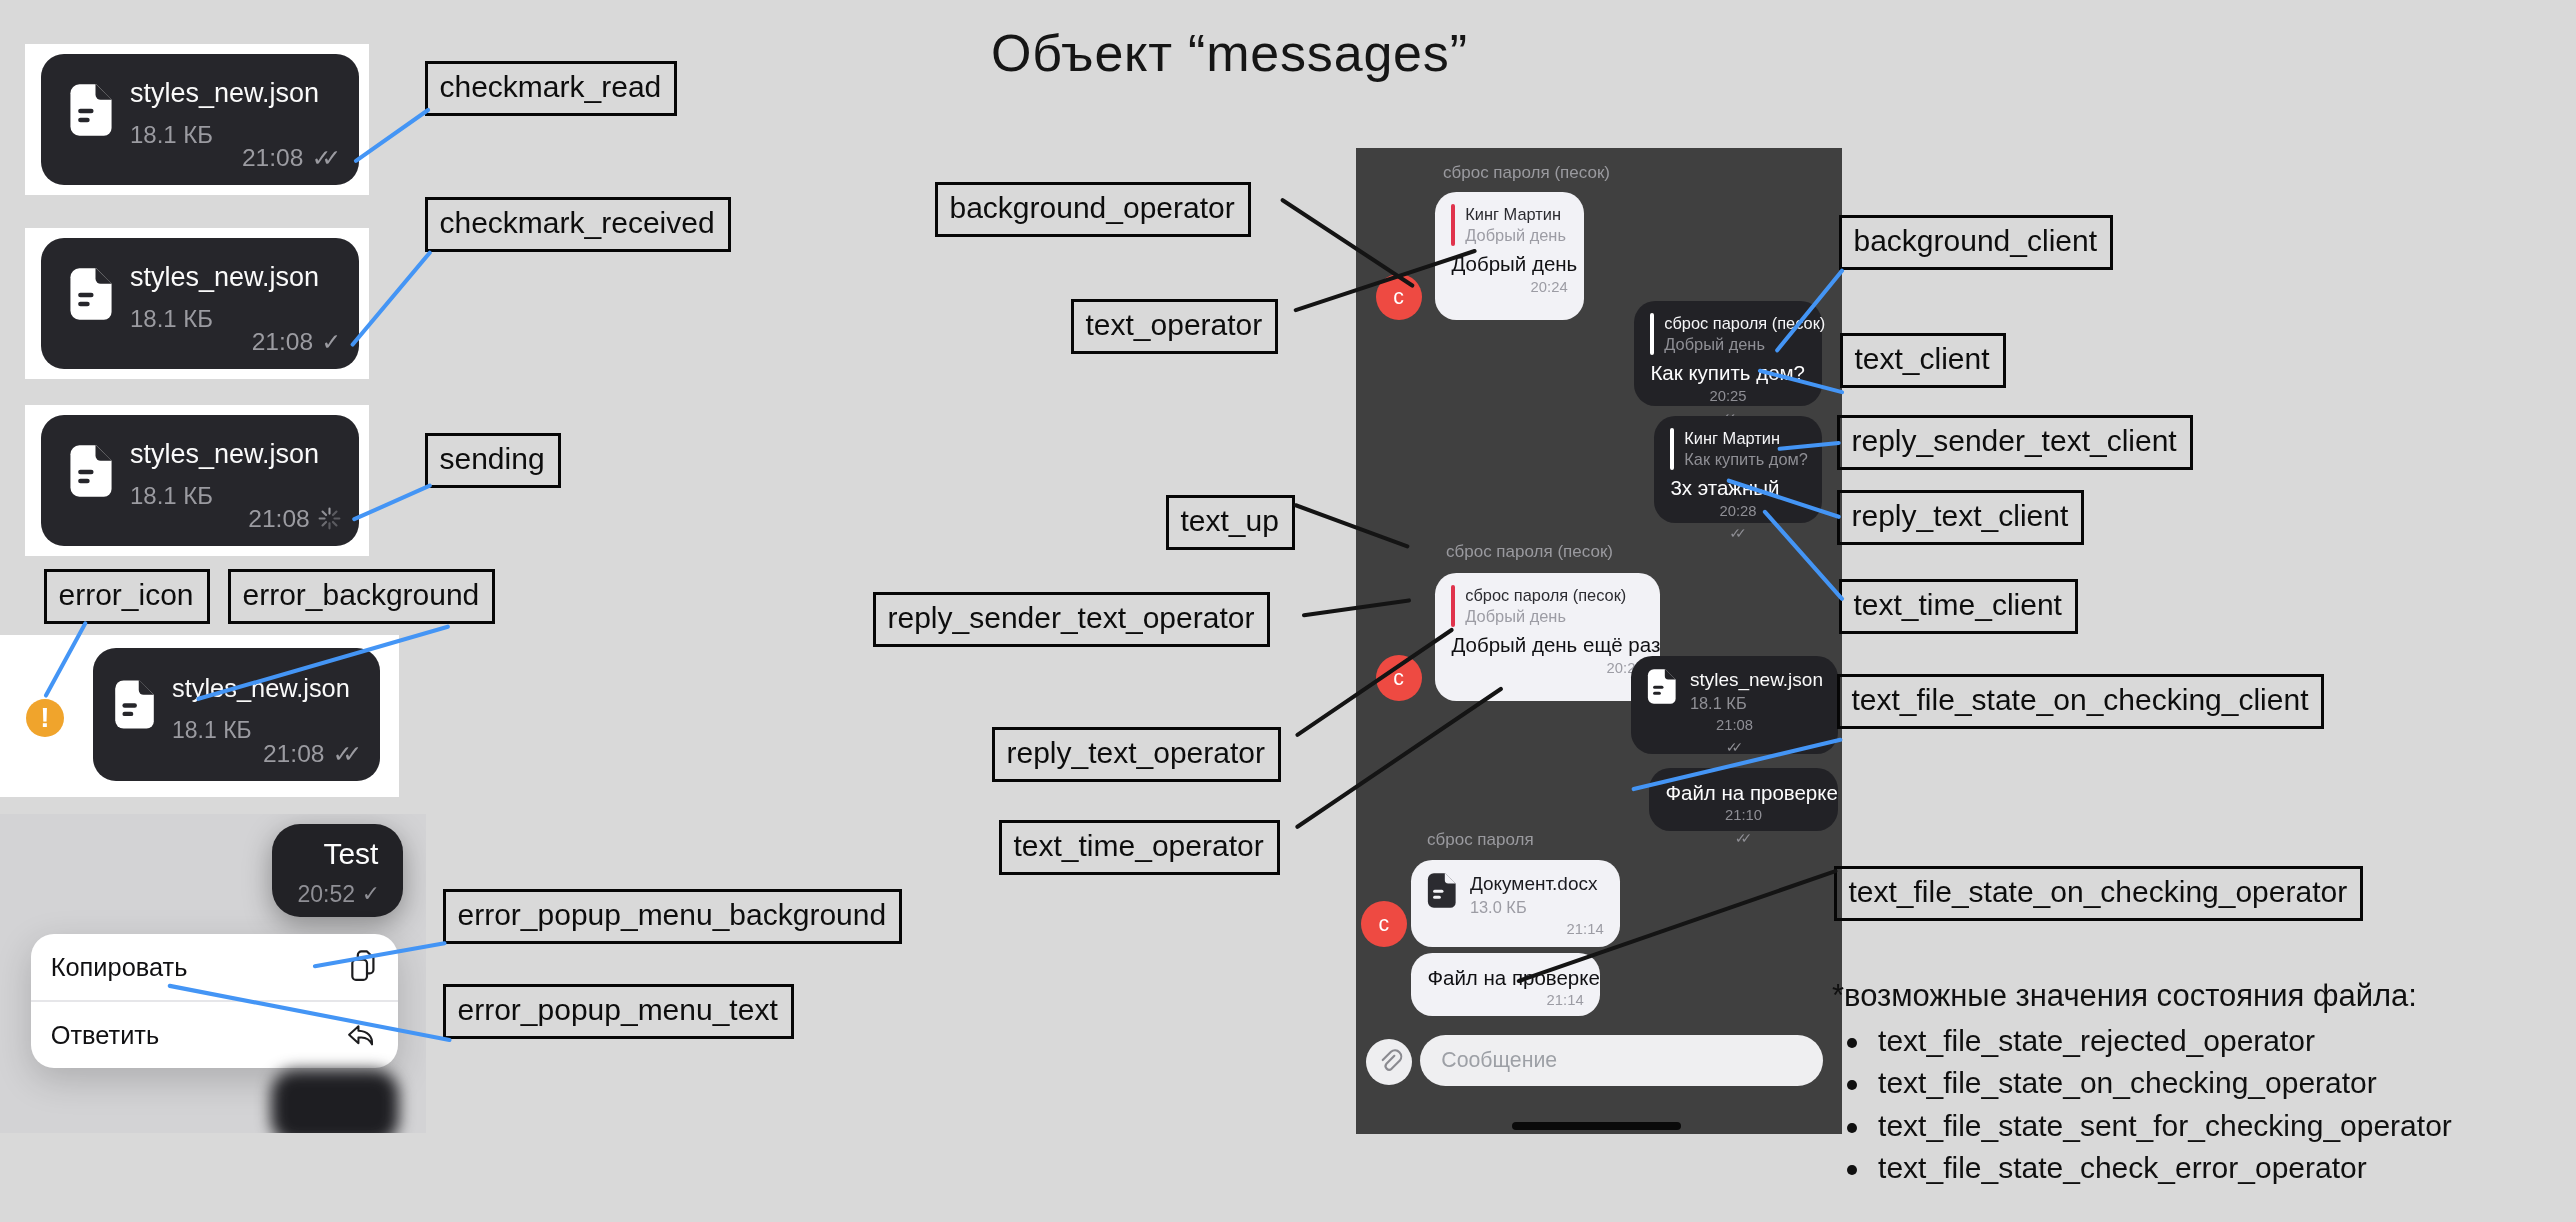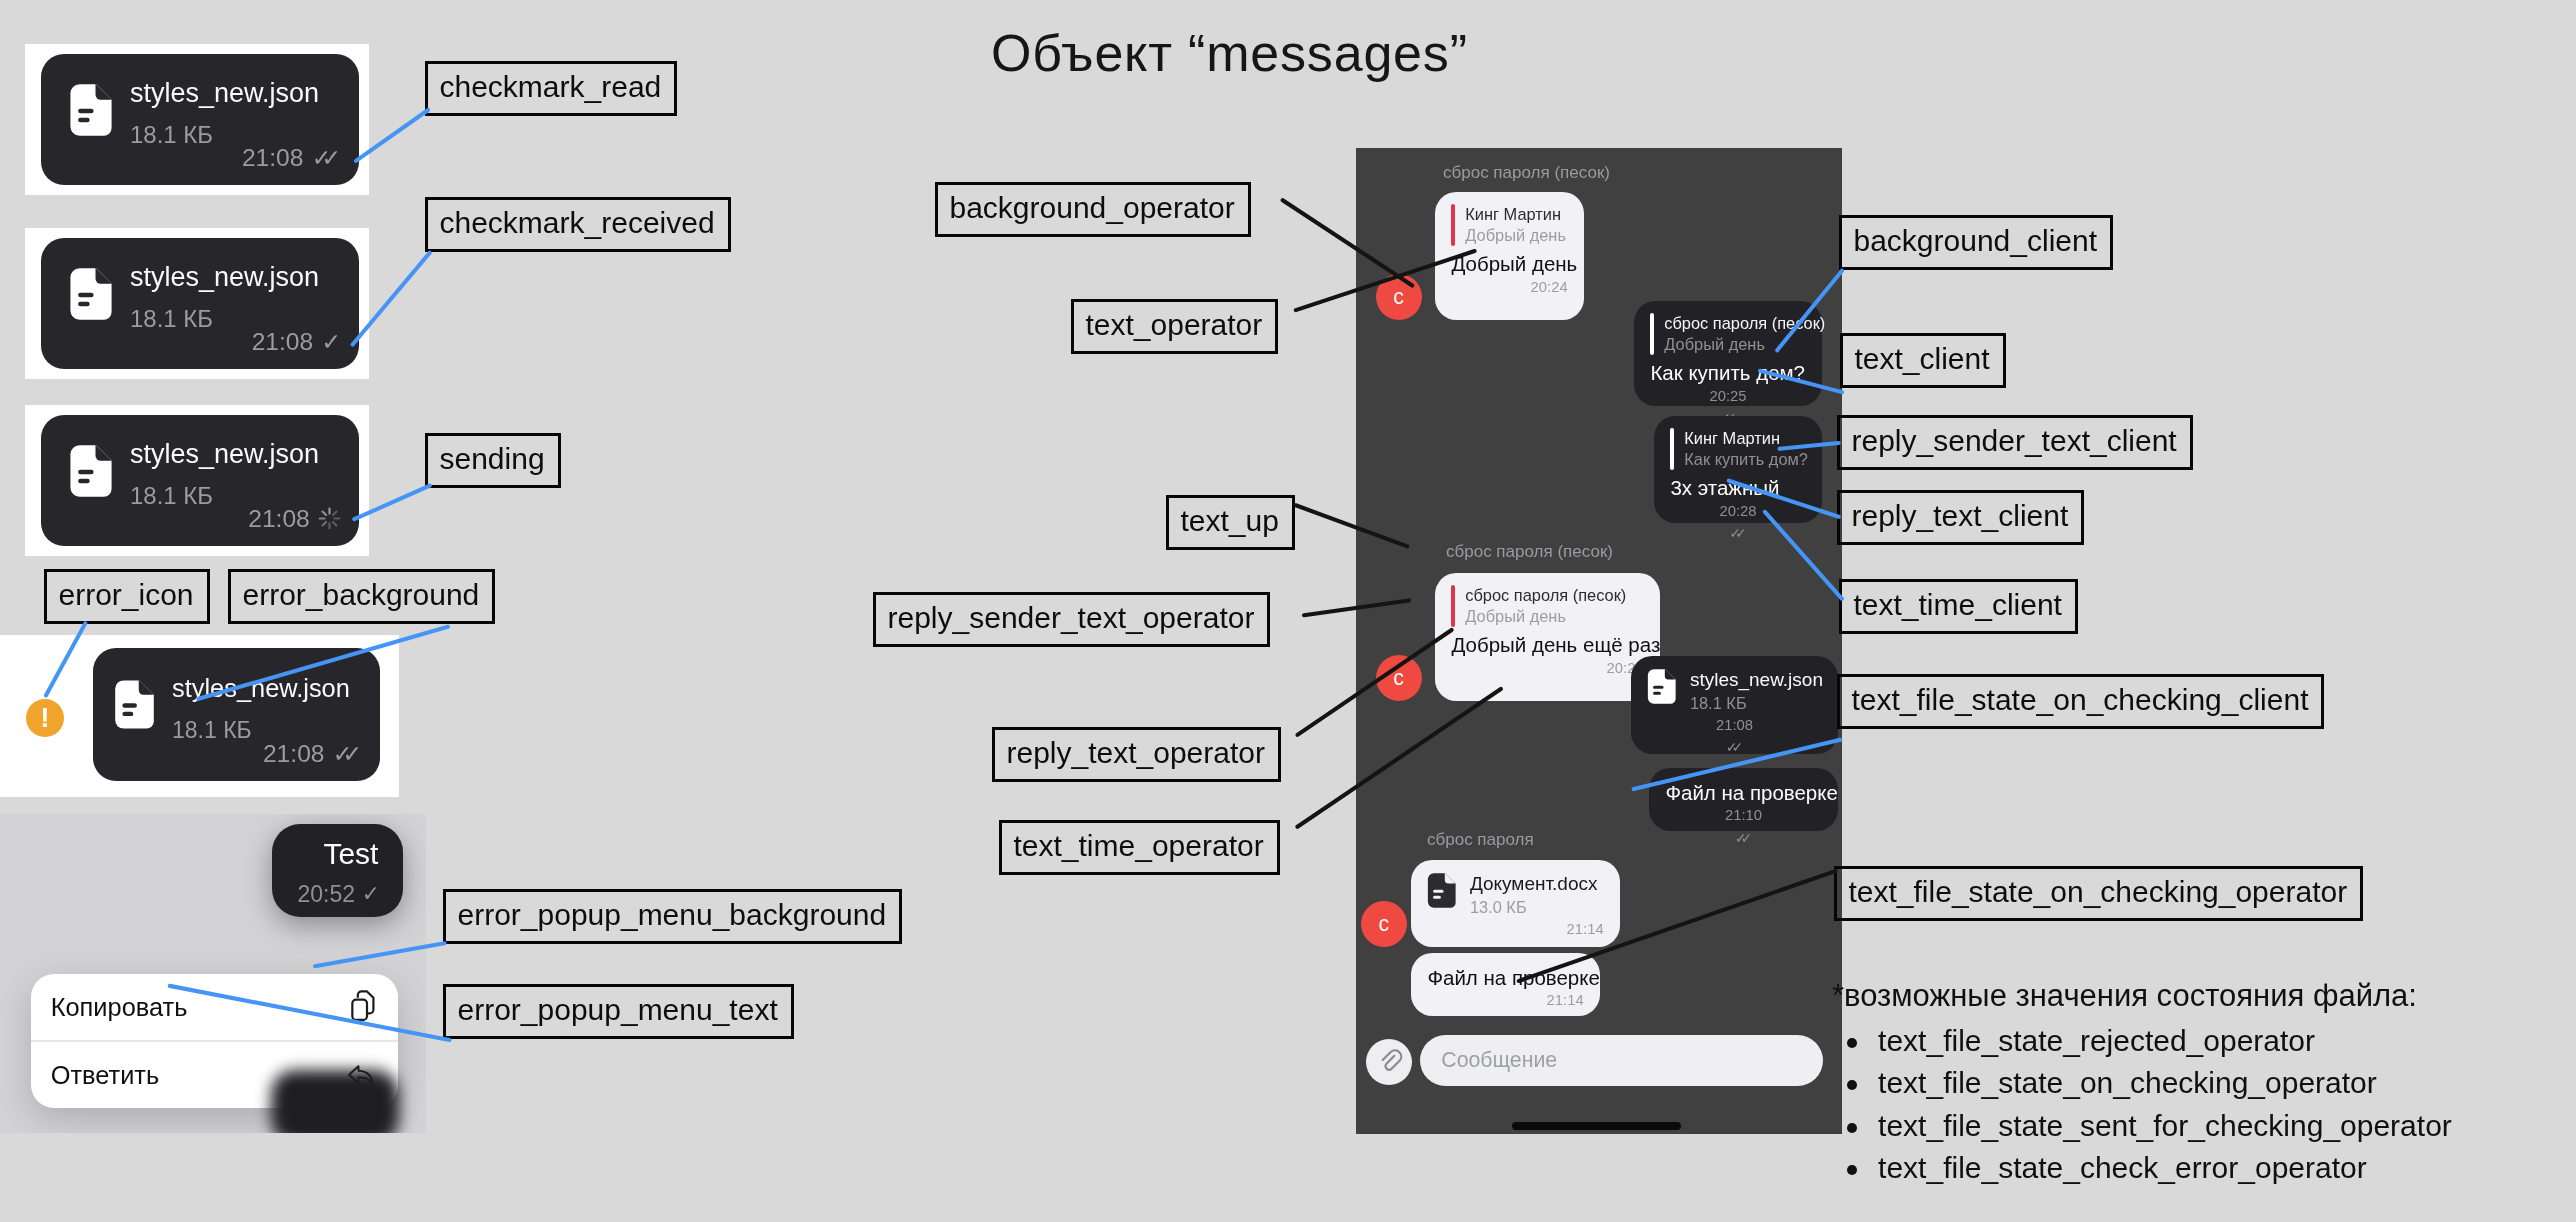--- a/index.html
+++ b/index.html
@@ -54,21 +54,21 @@
   
   .panel{position:absolute;left:0;top:814px;width:426px;height:319px;background:#d3d3d5;overflow:hidden;}
   .test-bubble{
     position:absolute;left:272px;top:9.8px;width:131px;height:93px;background:#222226;
     border-radius:28px;box-shadow:0 8.2px 28px rgba(0,0,0,.35);
   }
   .test-bubble .t-text{position:absolute;right:24.6px;top:13px;font-size:30px;color:#fdfdfd;}
   .test-bubble .t-time{position:absolute;right:23px;top:57px;font-size:23px;color:#8f8f95;display:flex;gap:6.6px;align-items:flex-start;}
   .popup-menu{
     position:absolute;left:31px;top:120px;width:367px;height:134px;background:#ffffff;
-    border-radius:23px;box-shadow:0 11.5px 36px rgba(0,0,0,.18);margin-top:40px;
+    border-radius:23px;box-shadow:0 11.5px 36px rgba(0,0,0,.18);
   }
   .pm-row{position:absolute;left:0;width:100%;height:66px;display:flex;align-items:center;justify-content:space-between;padding:0 19.7px;box-sizing:border-box;cursor:default;}
   .pm-row .pm-label{font-size:25.4px;color:#101012;}
   .pm-div{position:absolute;left:0;top:66px;width:100%;height:1.6px;background:#e6e6e9;}
   .blur-bubble{
     position:absolute;left:271px;top:256px;width:128px;height:74px;background:#1e1e22;
     border-radius:24.6px;filter:blur(7.4px);
   }
 
   

